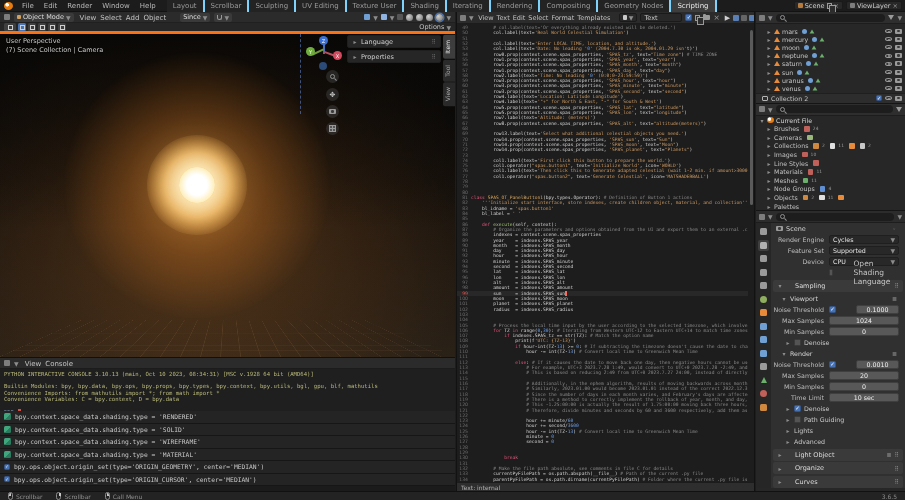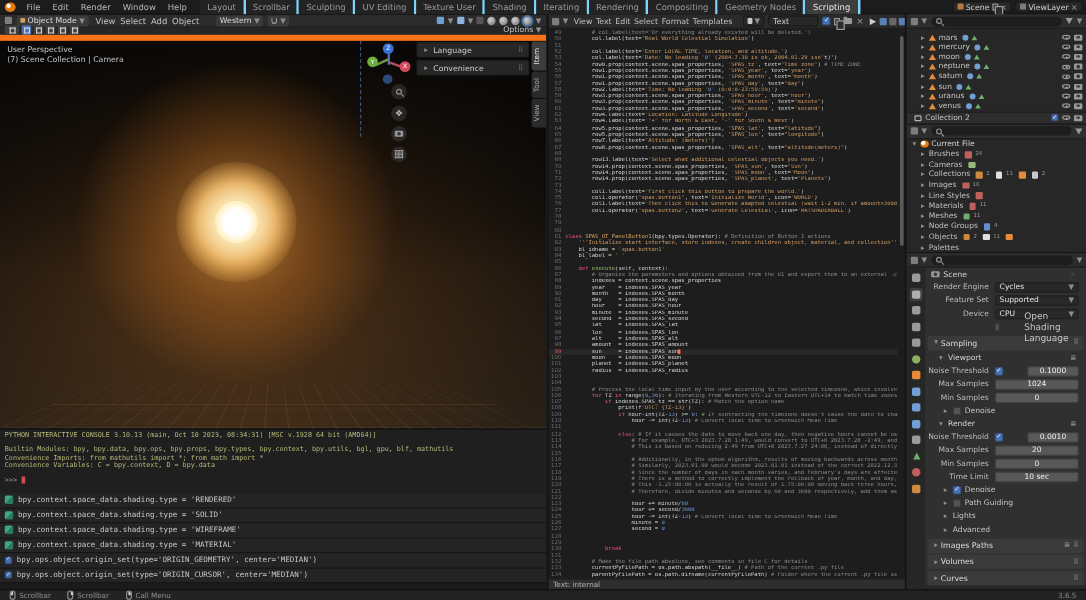--- a/index.html
+++ b/index.html
@@ -43,21 +43,21 @@
       linear-gradient(90deg,#9a9a9a 1px,transparent 1px) 0 0/3px 3px,#555;}
   .mouse{position:relative;width:5px;height:8px;border:1px solid #8d8d8d;border-radius:2.5px;}
   .mouse::after{content:"";position:absolute;top:0;width:2px;height:3px;background:#c8c8c8;}
   .mouse.l::after{left:0;border-radius:2px 0 0 0;}
   .mouse.m::after{left:1.5px;}
   .mouse.r::after{right:0;border-radius:0 2px 0 0;}
 
   
   #vp{position:absolute;left:0;top:12px;width:455px;height:345px;background:#0e0d0b;overflow:hidden;}
   #vp-h1{position:absolute;left:0;top:0;width:100%;height:11px;background:#2b2b2b;border-bottom:1px solid #202020;display:flex;align-items:center;gap:4px;padding:0 4px;z-index:6;}
-  #vp-h2{position:absolute;left:0;top:11px;width:100%;height:11px;background:#262626;border-bottom:5px solid #f97316;display:flex;align-items:flex-end;gap:2px;padding:0 4px;z-index:6;}
+  #vp-h2{position:absolute;left:0;top:11px;width:100%;height:11px;background:#262626;border-bottom:3px solid #f97316;display:flex;align-items:flex-end;gap:2px;padding:0 4px;z-index:6;}
   .hdr-menu{color:#c2c2c2;font-size:7px;padding:0 2px;}
   .mode-field{display:flex;align-items:center;gap:2px;background:#3a3a3a;border-radius:2px;height:9px;padding:0 3px;font-size:6.5px;color:#ddd;}
   .shade-dot{width:7px;height:7px;border-radius:50%;background:radial-gradient(circle at 35% 35%,#cfcfcf,#6e6e6e);}
   .shade-dot.active{box-shadow:0 0 0 1.5px #4772b3;}
   .toolbtn{width:8px;height:8px;border-radius:1.5px;background:#3f3f3f;display:flex;align-items:center;justify-content:center;}
   .toolbtn.sel{background:#4772b3;}
   .toolbtn .bx{width:5px;height:5px;border:1px dashed #cfcfcf;}
   #vp-canvas{position:absolute;left:0;top:22px;width:455px;height:323px;overflow:hidden;
      background:linear-gradient(180deg,#0a0908 0%,#14100c 45%,#221a12 75%,#2a2117 100%);}
   #vp-grid{position:absolute;left:-15%;bottom:-30px;width:130%;height:300px;opacity:.5;
@@ -149,21 +149,21 @@
   .ptab{width:11px;height:11px;border-radius:2px;display:flex;align-items:center;justify-content:center;}
   .ptab.active{background:#3e3e3e;}
   .pt-g{width:7px;height:7px;border-radius:1.5px;}
   #crumb{height:11px;display:flex;align-items:center;gap:3px;padding:0 5px;font-size:6.5px;color:#d2d2d2;}
   .prow{height:11px;display:flex;align-items:center;padding-right:6px;}
   .prow .lab{width:58px;flex:none;text-align:right;padding-right:5px;color:#bdbdbd;font-size:6.3px;}
   .prow .ctrl{flex:1;display:flex;align-items:center;gap:20px;}
   .sel-f{flex:1;height:9px;background:#282828;border:1px solid #1f1f1f;border-radius:2px;display:flex;align-items:center;padding:0 3px;font-size:6.3px;color:#e3e3e3;}
   .sel-f .caret{margin-left:auto;}
   .val-f{flex:1;height:9px;background:#585858;border:1px solid #3f3f3f;border-radius:2px;display:flex;align-items:center;justify-content:center;font-size:6.3px;color:#f0f0f0;}
-  .sec{height:12px;background:#3a3a3a;border-radius:2px;margin:1.5px 2px;display:flex;align-items:center;gap:1px;padding:0 4px;font-size:6.5px;color:#dcdcdc;}
+  .sec{height:12px;background:#3a3a3a;border-radius:2px;margin:1.5px 2px;display:flex;align-items:center;gap:12px;padding:0 4px;font-size:6.5px;color:#dcdcdc;}
   .sec .right-ic{margin-left:auto;display:flex;gap:3px;color:#9a9a9a;font-size:6px;}
   .subsec{height:11px;display:flex;align-items:center;gap:3px;padding:0 4px 0 10px;font-size:6.3px;color:#d5d5d5;}
   .subsec .right-ic{margin-left:auto;color:#9a9a9a;font-size:6px;padding-right:4px;}
   .crow{height:11px;display:flex;align-items:center;gap:3px;padding-left:14px;font-size:6.3px;color:#c8c8c8;}
 </style>
 </head>
 <body>
 
 <div class="app">
 
@@ -201,21 +201,21 @@
   <div id="vp">
     <div id="vp-h1">
       <span class="ic sq" style="background:#7d7d7d"></span>
       <span class="mode-field">
         <span class="ic sq" style="width:4px;height:4px;background:#d0a060"></span>
         <span>Object Mode</span>
         <span class="caret">▼</span>
       </span>
       <span id="vp-menus"><span class="hdr-menu">View</span><span class="hdr-menu">Select</span><span class="hdr-menu">Add</span><span class="hdr-menu">Object</span></span>
       <span class="mode-field" style="margin-left:8px">
-        <span>Western</span>
+        <span>Since</span>
         <span class="caret">▼</span>
       </span>
       <span class="mode-field">
         <span class="ic" style="width:5px;height:5px;border:1.5px solid #9a9a9a;border-top:none;border-radius:0 0 4px 4px"></span>
         <span class="caret">▼</span>
       </span>
       <span style="margin-left:auto;display:flex;align-items:center;gap:3px">
         <span class="ic sq" style="background:#6f9fd3"></span>
         <span class="caret">▼</span>
         <span class="ic sq" style="background:#8fb3e0"></span>
@@ -284,33 +284,38 @@
           <span class="grid9 ic"></span>
         </span>
       <div id="npanel">
           <div class="np-row">
             <span class="arrow">▸</span>
             <span>Language</span>
             <span class="np-dots">⠿</span>
           </div>
           <div class="np-row">
             <span class="arrow">▸</span>
-            <span>Convenience</span>
+            <span>Properties</span>
             <span class="np-dots">⠿</span>
           </div>
         </div>
       <div id="np-tabs">
           <span class="np-tab active">Item</span>
           <span class="np-tab">Tool</span>
           <span class="np-tab">View</span>
         </div>
     </div>
   </div>
 
   <div id="console">
+    <div id="console-h">
+      <span class="ic sq" style="background:#7d7d7d"></span>
+      <span class="caret">▼</span>
+      <span id="console-menus"><span class="hdr-menu">View</span><span class="hdr-menu">Console</span></span>
+    </div>
     <div id="console-body" class="mono">
         <div class="con-line">PYTHON INTERACTIVE CONSOLE 3.10.13 (main, Oct 10 2023, 08:34:31) [MSC v.1928 64 bit (AMD64)]</div>
         <div class="con-line">&nbsp;</div>
         <div class="con-line">Builtin Modules:       bpy, bpy.data, bpy.ops, bpy.props, bpy.types, bpy.context, bpy.utils, bgl, gpu, blf, mathutils</div>
         <div class="con-line">Convenience Imports:   from mathutils import *; from math import *</div>
         <div class="con-line">Convenience Variables: C = bpy.context, D = bpy.data</div>
         <div class="con-line">&nbsp;</div>
         <div class="con-line prompt">&gt;&gt;&gt; <span class="cursor-block"></span></div>
       </div>
   </div>
@@ -731,29 +736,29 @@
             <div class="crow">
               <span class="arrow">▸</span>
               <span>Lights</span>
             </div>
             <div class="crow">
               <span class="arrow">▸</span>
               <span>Advanced</span>
             </div>
             <div class="sec">
               <span class="arrow">▸</span>
-              <span>Images Paths</span>
+              <span>Light Object</span>
               <span class="right-ic">
                 <span>≣</span>
                 <span>⠿</span>
               </span>
             </div>
             <div class="sec">
               <span class="arrow">▸</span>
-              <span>Volumes</span>
+              <span>Organize</span>
               <span class="right-ic">
                 <span>⠿</span>
               </span>
             </div>
             <div class="sec">
               <span class="arrow">▸</span>
               <span>Curves</span>
               <span class="right-ic">
                 <span>⠿</span>
               </span>

